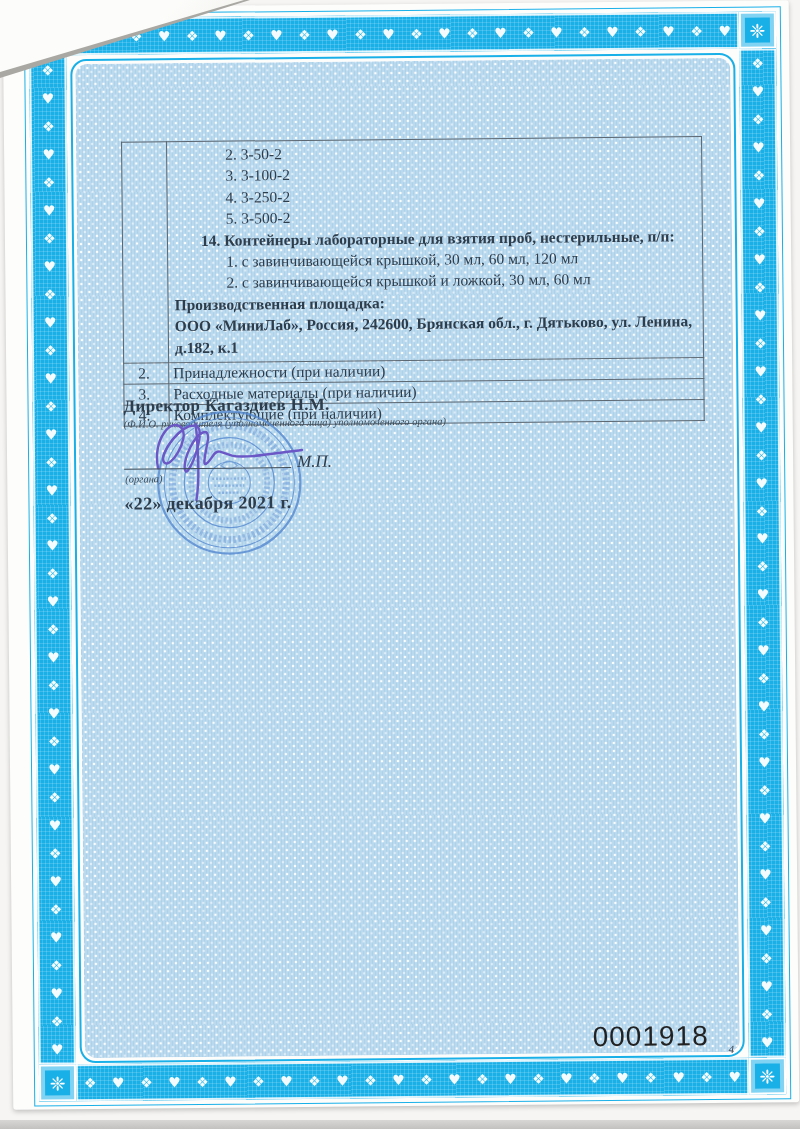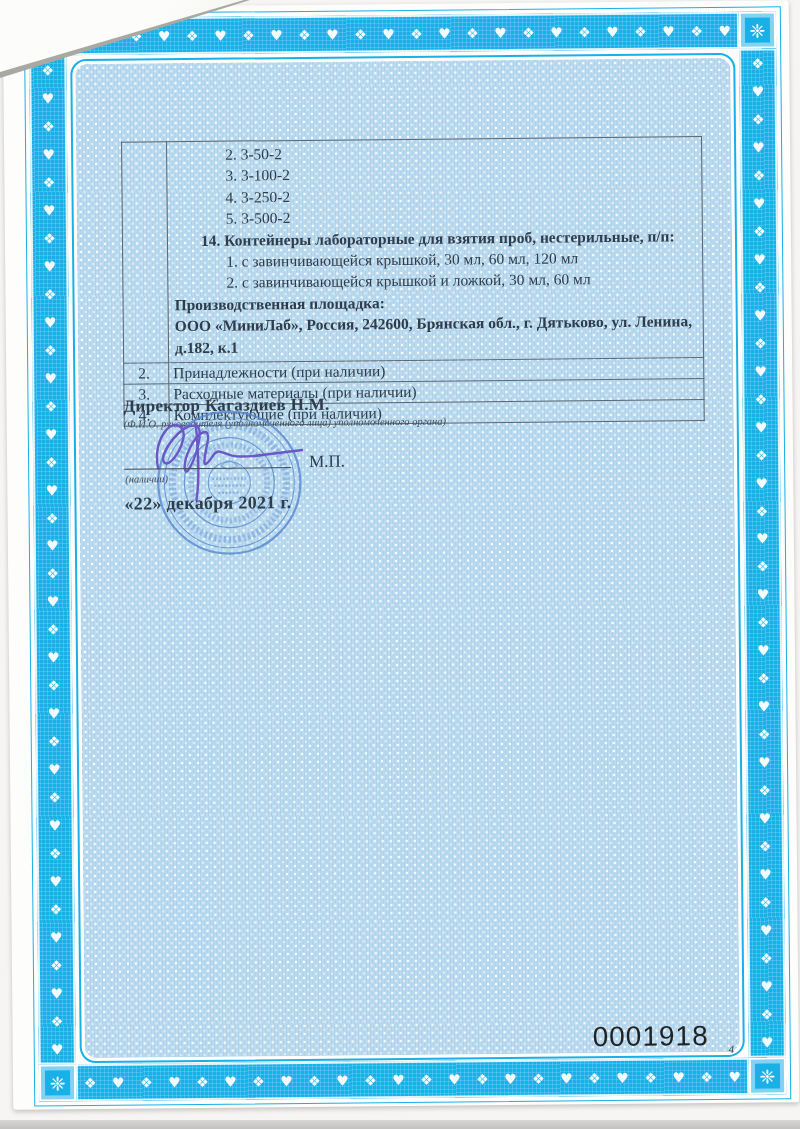--- a/index.html
+++ b/index.html
@@ -90,21 +90,21 @@
   #registry-table tr.small-row td{height:21px;line-height:20px;}
   #registry-table td.big-cell{padding:2px 6px 4px 6px;line-height:21.4px;height:179px;}
   .indent-item{padding-left:52px;}
   .indent-14{padding-left:27px;font-weight:bold;}
   .bold{font-weight:bold;}
   
   .abs{position:absolute;}
   #director-name{left:117px;top:390px;font-size:17px;font-weight:bold;letter-spacing:.3px;}
   #director-caption{left:117px;top:412px;font-size:10.5px;font-style:italic;color:#3c4c5a;}
   #sig-underline{left:117px;top:441px;width:167px;height:22px;border-bottom:1.4px solid #414c57;}
-  #mp-label{left:302px;top:447px;font-size:17px;}
+  #mp-label{left:290px;top:447px;font-size:17px;font-style:italic;}
   #sig-caption{left:118px;top:467px;font-size:10.5px;font-style:italic;color:#3c4c5a;}
   #date-line{left:117px;top:487px;font-size:18px;font-weight:bold;letter-spacing:.3px;}
   
   #stamp{left:147px;top:402px;opacity:.78;}
   #signature{left:133px;top:398px;}
   
   #serial-number{
     left:580px;top:1019px;
     font-family:"Liberation Sans","DejaVu Sans",sans-serif;
     font-size:28px;color:#222;letter-spacing:1px;
@@ -322,21 +322,21 @@
 
     <svg id="signature" class="abs" width="190" height="105" viewBox="0 0 190 105">
       <g fill="none" stroke="#6b57c5" stroke-width="2.4" stroke-linecap="round">
         <path d="M18,64 C12,36 32,12 42,24 C50,34 30,66 24,58 C18,50 42,18 56,22 C66,25 54,58 48,66 C44,72 42,60 50,44 C58,28 70,22 68,36 C66,48 62,62 66,60 C72,56 74,46 80,48 L92,52 C104,55 128,51 162,47"></path>
         <path d="M56,20 C58,44 60,74 56,96"></path>
       </g>
     </svg>
 
     <div id="sig-underline" class="abs"></div>
     <div id="mp-label" class="abs">М.П.</div>
-    <div id="sig-caption" class="abs">(наличии)</div>
+    <div id="sig-caption" class="abs">(органа)</div>
     <div id="date-line" class="abs">«22» декабря 2021 г.</div>
 
     <div id="serial-number" class="abs">0001918</div>
     <div id="stray-mark" class="abs">4</div>
   </div>
 </div>
 
 <div id="fold-gray"></div>
 <div id="fold-white"></div>
 <div id="scanner-strip"></div>

